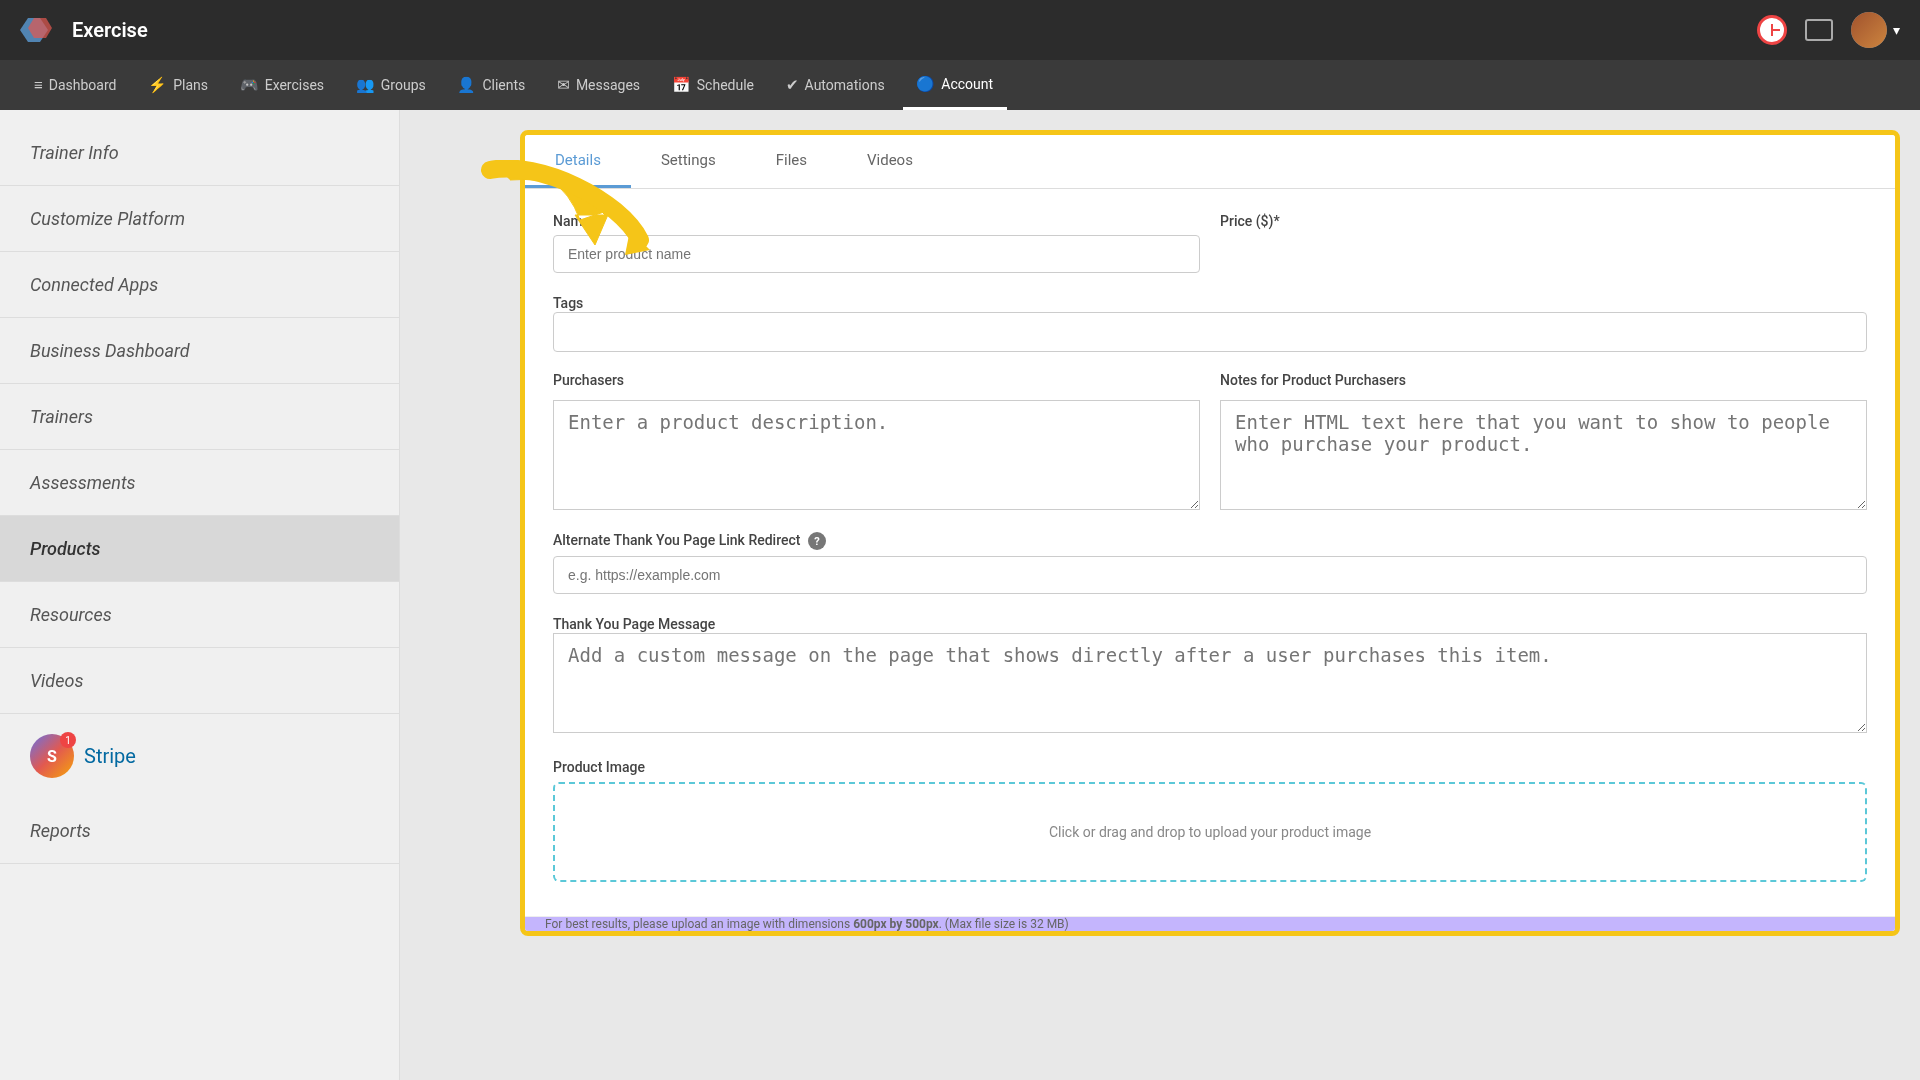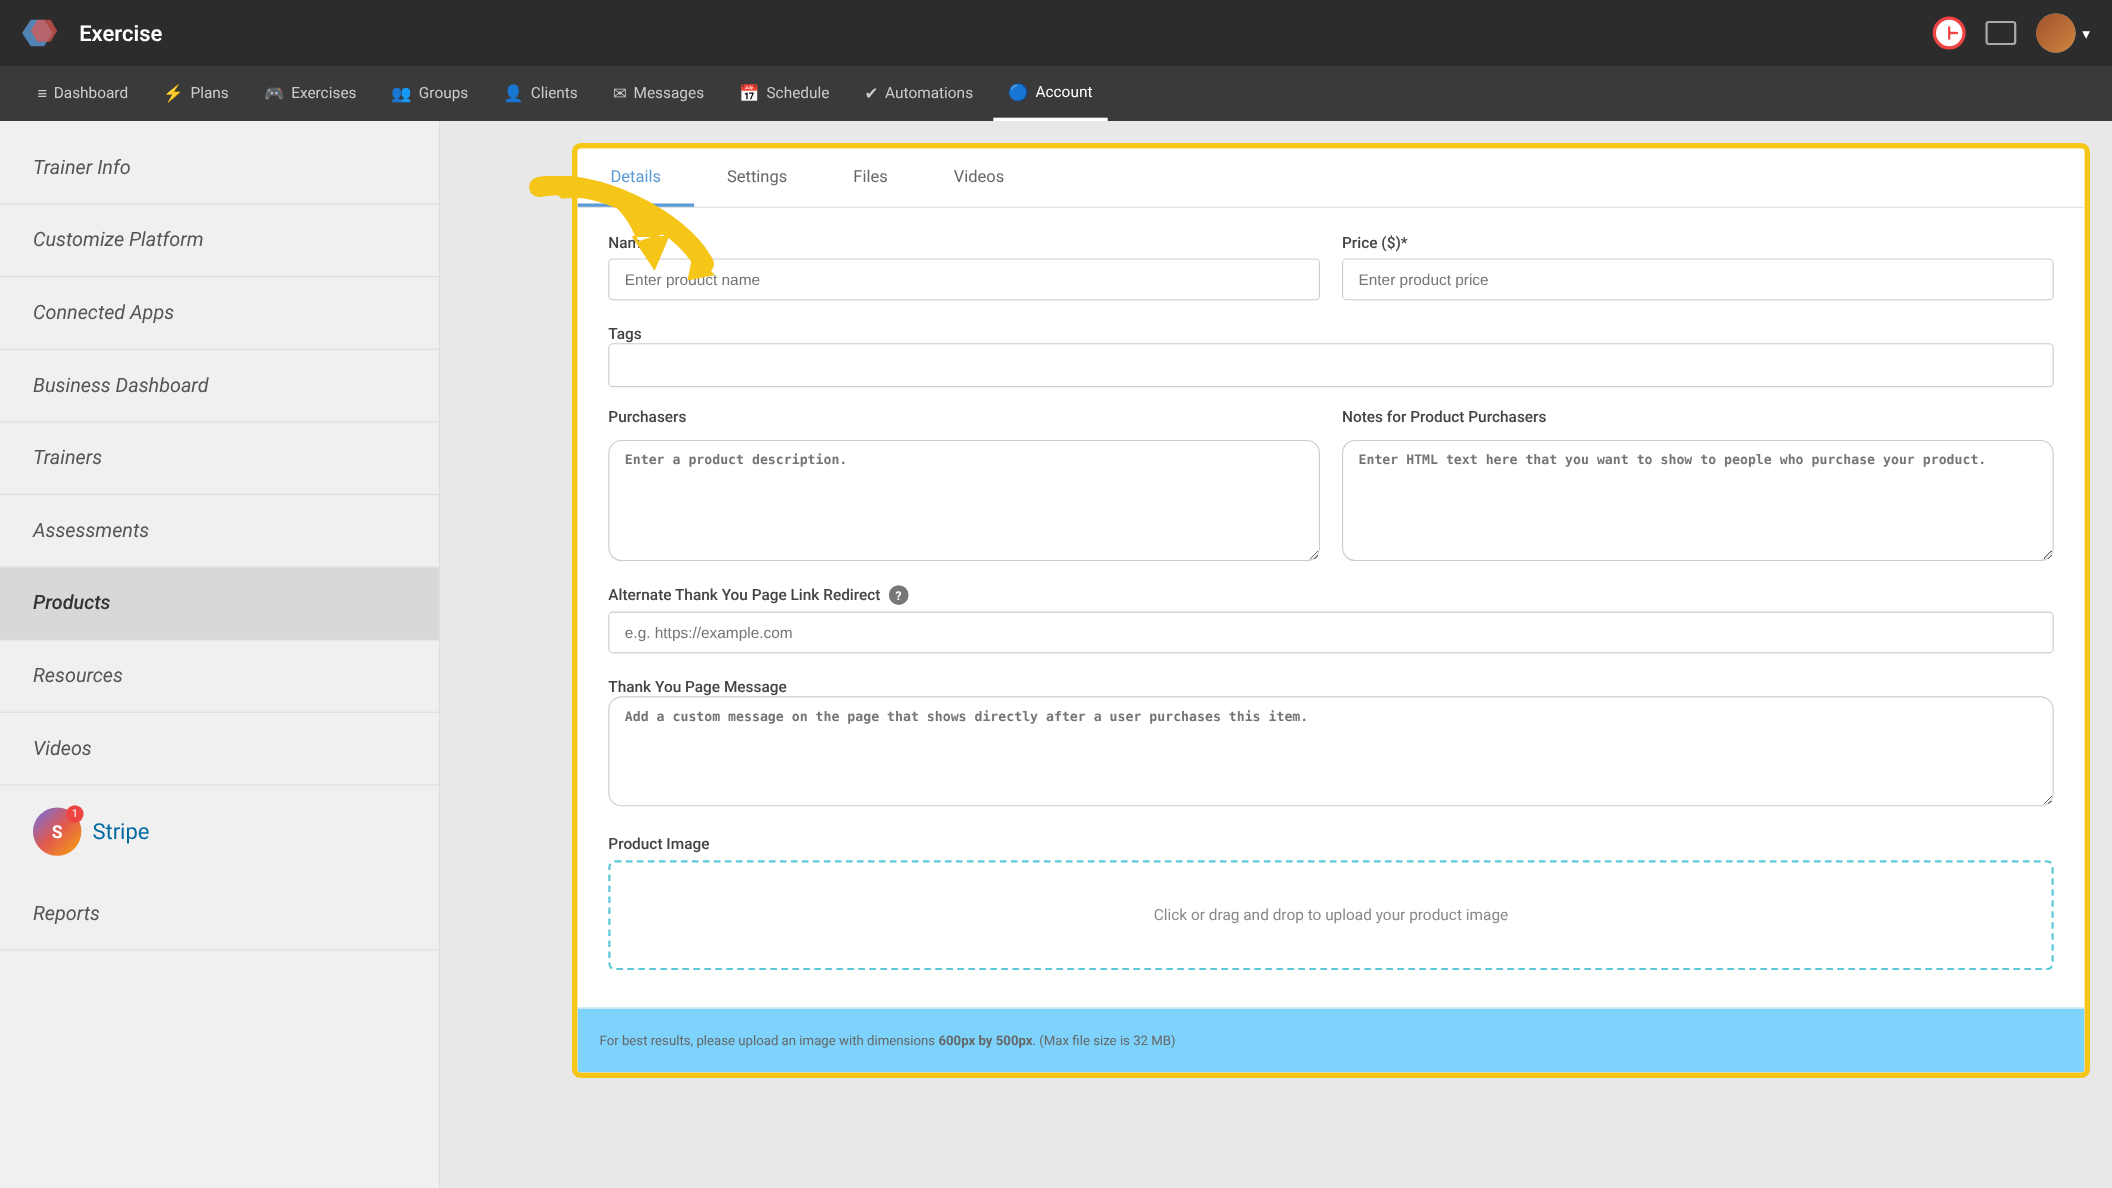--- a/index.html
+++ b/index.html
@@ -164,28 +164,27 @@
       border: 1px solid #ccc;
       border-radius: 4px;
       font-size: 14px;
       color: #333;
       outline: none;
       width: 100%;
     }
     .form-textarea {
       padding: 10px 14px;
       border: 1px solid #ccc;
-      border-radius: 12px;
-      font-size: 12px;
+      border-radius: 0;
+      font-size: 19px;
       color: #333;
       outline: none;
       width: 100%;
       resize: vertical;
       min-height: 100px;
-      font-weight: bold;
     }
     .full-width { width: 100%; }
     .tags-input {
       padding: 10px 14px;
       border: 1px solid #ccc;
       border-radius: 4px;
       font-size: 14px;
       color: #333;
       outline: none;
       width: 100%;
@@ -218,23 +217,23 @@
       min-height: 100px;
       display: flex;
       align-items: center;
       justify-content: center;
       color: #888;
       font-size: 14px;
       cursor: pointer;
       margin-top: 6px;
     }
     .bottom-note {
-      background: #7dd3fc;
+      background: #c4b5fd;
       border-top: 1px solid #eee;
-      padding: 22px 20px;
+      padding: 0 20px;
       font-size: 12px;
       color: #666;
     }
     .bottom-note strong { font-weight: 700; }
     .stripe-circle {
       width: 44px;
       height: 44px;
       border-radius: 50%;
       background: linear-gradient(135deg, #6772e5, #e25950, #f6a609);
       display: flex;
@@ -442,21 +441,20 @@
 
       <div class="form-body">
 
         <div class="form-row">
           <div class="form-group">
             <label class="form-label">Name*</label>
             <input type="text" class="form-input" placeholder="Enter product name" style="">
           </div>
           <div class="form-group">
             <label class="form-label">Price ($)*</label>
-            <input type="text" class="form-input" placeholder="Enter product price" style="">
           </div>
         </div>
 
         <div style="margin-bottom:20px;">
           <label class="section-label">Tags</label>
           <input type="text" class="tags-input" style="width: 100%;">
         </div>
 
         <div class="form-row">
           <div class="form-group">

